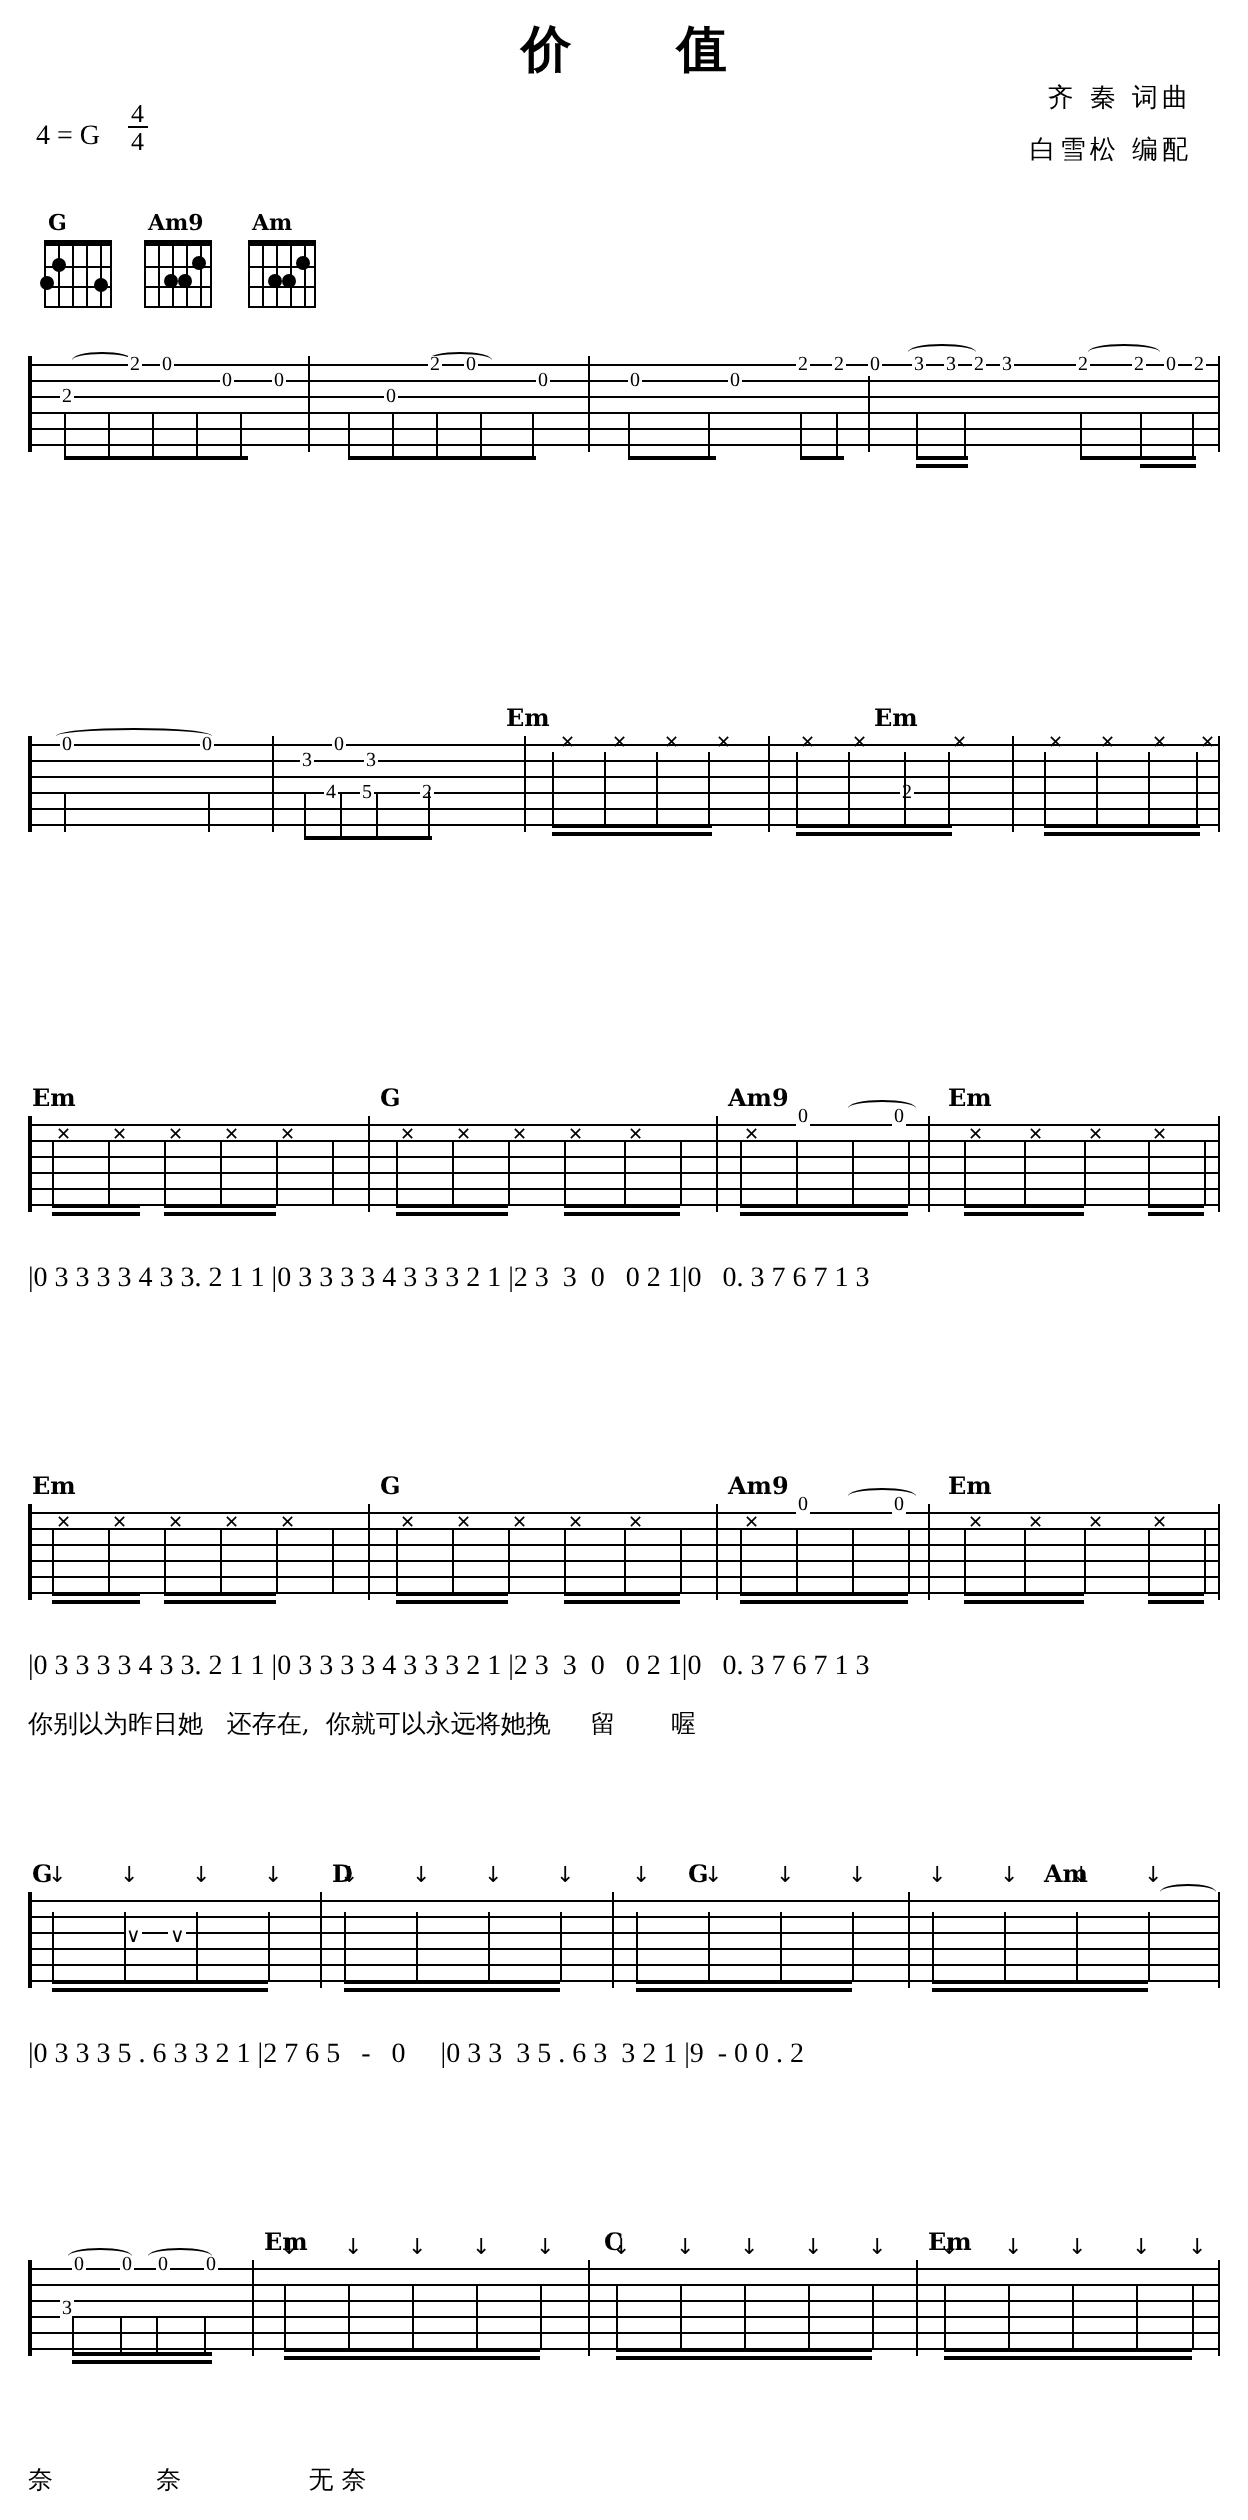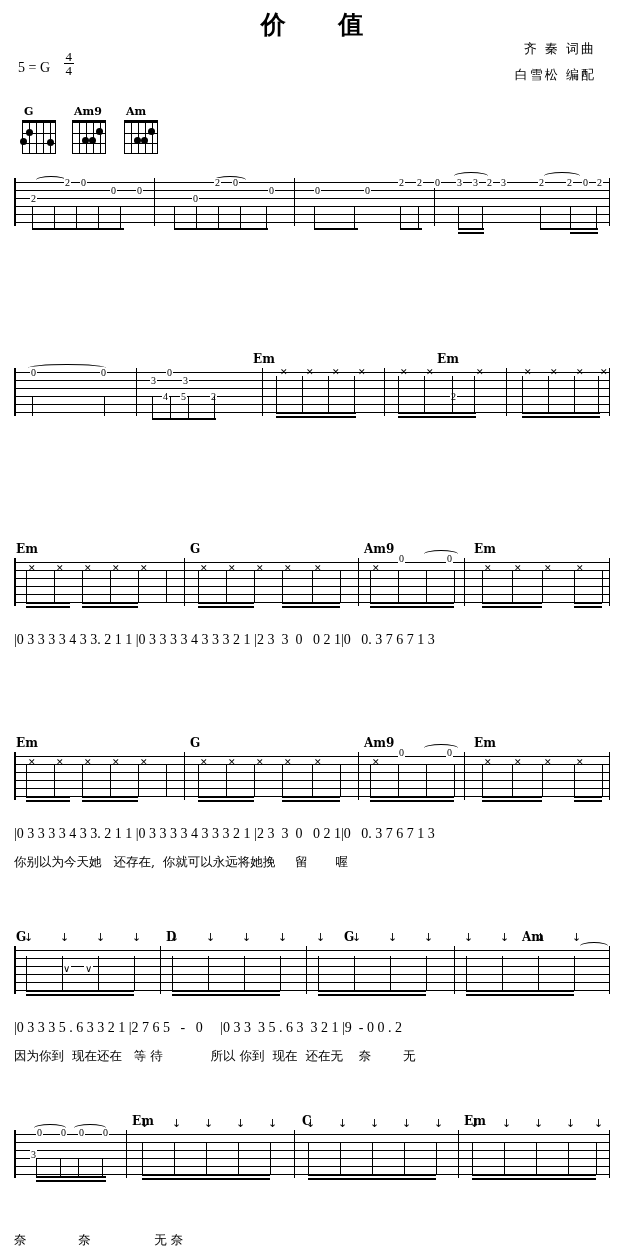--- a/index.html
+++ b/index.html
@@ -172,21 +172,21 @@
   }
 </style>
 </head>
 <body>
 
 <div class="page">
 
   <div class="title">价  值</div>
 
   <div class="key-sig">
-    <span>5 = G</span>
+    <span>4 = G</span>
     <span class="frac">
       <span class="num">4</span>
       <span class="den">4</span>
     </span>
   </div>
 
   <div class="credit c1">齐  秦  词曲</div>
   <div class="credit c2">白雪松  编配</div>
 
   <div class="chordbox" style="left:22px; top:105px;">
@@ -525,21 +525,21 @@
       <div class="beam" style="left:268px; top:48px; width:58px"></div>
       <div class="beam" style="left:356px; top:44px; width:84px"></div>
       <div class="beam" style="left:356px; top:48px; width:84px"></div>
       <div class="beam" style="left:468px; top:44px; width:60px"></div>
       <div class="beam" style="left:468px; top:48px; width:60px"></div>
       <div class="beam" style="left:560px; top:44px; width:28px"></div>
       <div class="beam" style="left:560px; top:48px; width:28px"></div>
     </div>
   </div>
   <div class="jianpu" style="top:826px;">|0 3 3 3 3 4 3 3. 2 1 1 |0 3 3 3 3 4 3 3 3 2 1 |2 3  3  0   0 2 1|0   0. 3 7 6 7 1 3</div>
-  <div class="lyrics" style="top:854px;">你别以为今天她   还存在,  你就可以永远将她挽     留       喔</div>
+  <div class="lyrics" style="top:854px;">你别以为昨日她   还存在,  你就可以永远将她挽     留       喔</div>
 
   <div class="system" style="top:946px;">
     <div class="chordlbl" style="left:2px; top:-16px;">G</div>
     <div class="chordlbl" style="left:152px; top:-16px;">D</div>
     <div class="chordlbl" style="left:330px; top:-16px;">G</div>
     <div class="chordlbl" style="left:508px; top:-16px;">Am</div>
     <div class="staff">
       <div class="line" style="top:4px"></div>
       <div class="line" style="top:12px"></div>
       <div class="line" style="top:20px"></div>
@@ -594,21 +594,20 @@
       <div class="beam" style="left:12px; top:48px; width:108px"></div>
       <div class="beam" style="left:158px; top:44px; width:108px"></div>
       <div class="beam" style="left:158px; top:48px; width:108px"></div>
       <div class="beam" style="left:304px; top:44px; width:108px"></div>
       <div class="beam" style="left:304px; top:48px; width:108px"></div>
       <div class="beam" style="left:452px; top:44px; width:108px"></div>
       <div class="beam" style="left:452px; top:48px; width:108px"></div>
     </div>
   </div>
   <div class="jianpu" style="top:1020px;">|0 3 3 3 5 . 6 3 3 2 1 |2 7 6 5   -   0     |0 3 3  3 5 . 6 3  3 2 1 |9  - 0 0 . 2</div>
-  <div class="lyrics" style="top:1048px;">因为你到  现在还在   等 待            所以 你到  现在  还在无    奈        无</div>
 
   <div class="system" style="top:1130px;">
     <div class="chordlbl" style="left:118px; top:-16px;">Em</div>
     <div class="chordlbl" style="left:288px; top:-16px;">C</div>
     <div class="chordlbl" style="left:450px; top:-16px;">Em</div>
     <div class="staff">
       <div class="line" style="top:4px"></div>
       <div class="line" style="top:12px"></div>
       <div class="line" style="top:20px"></div>
       <div class="line" style="top:28px"></div>

